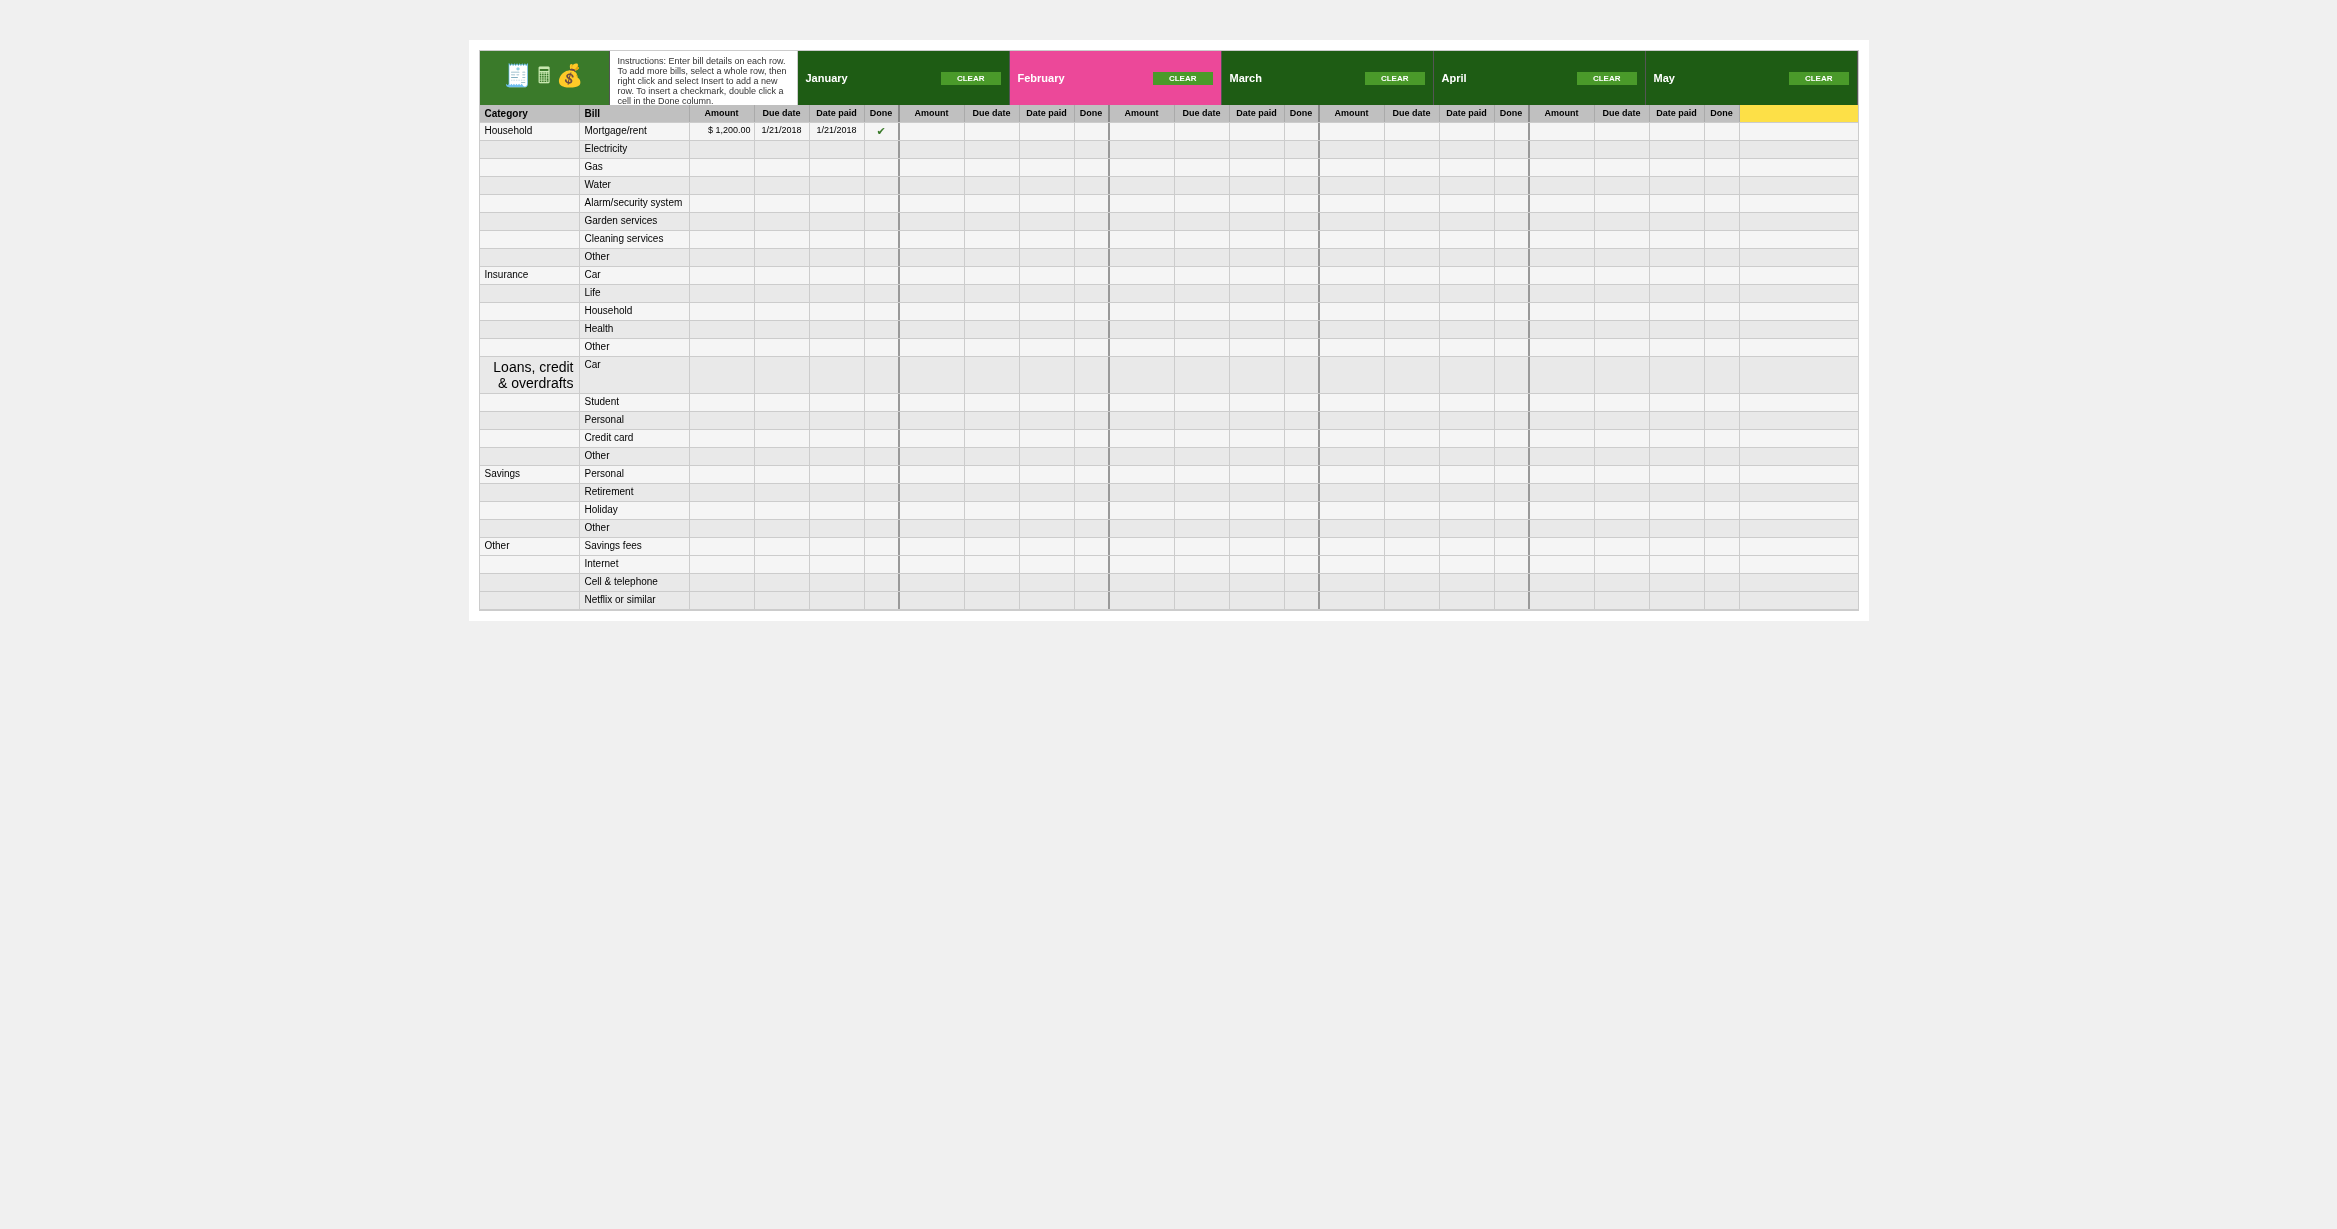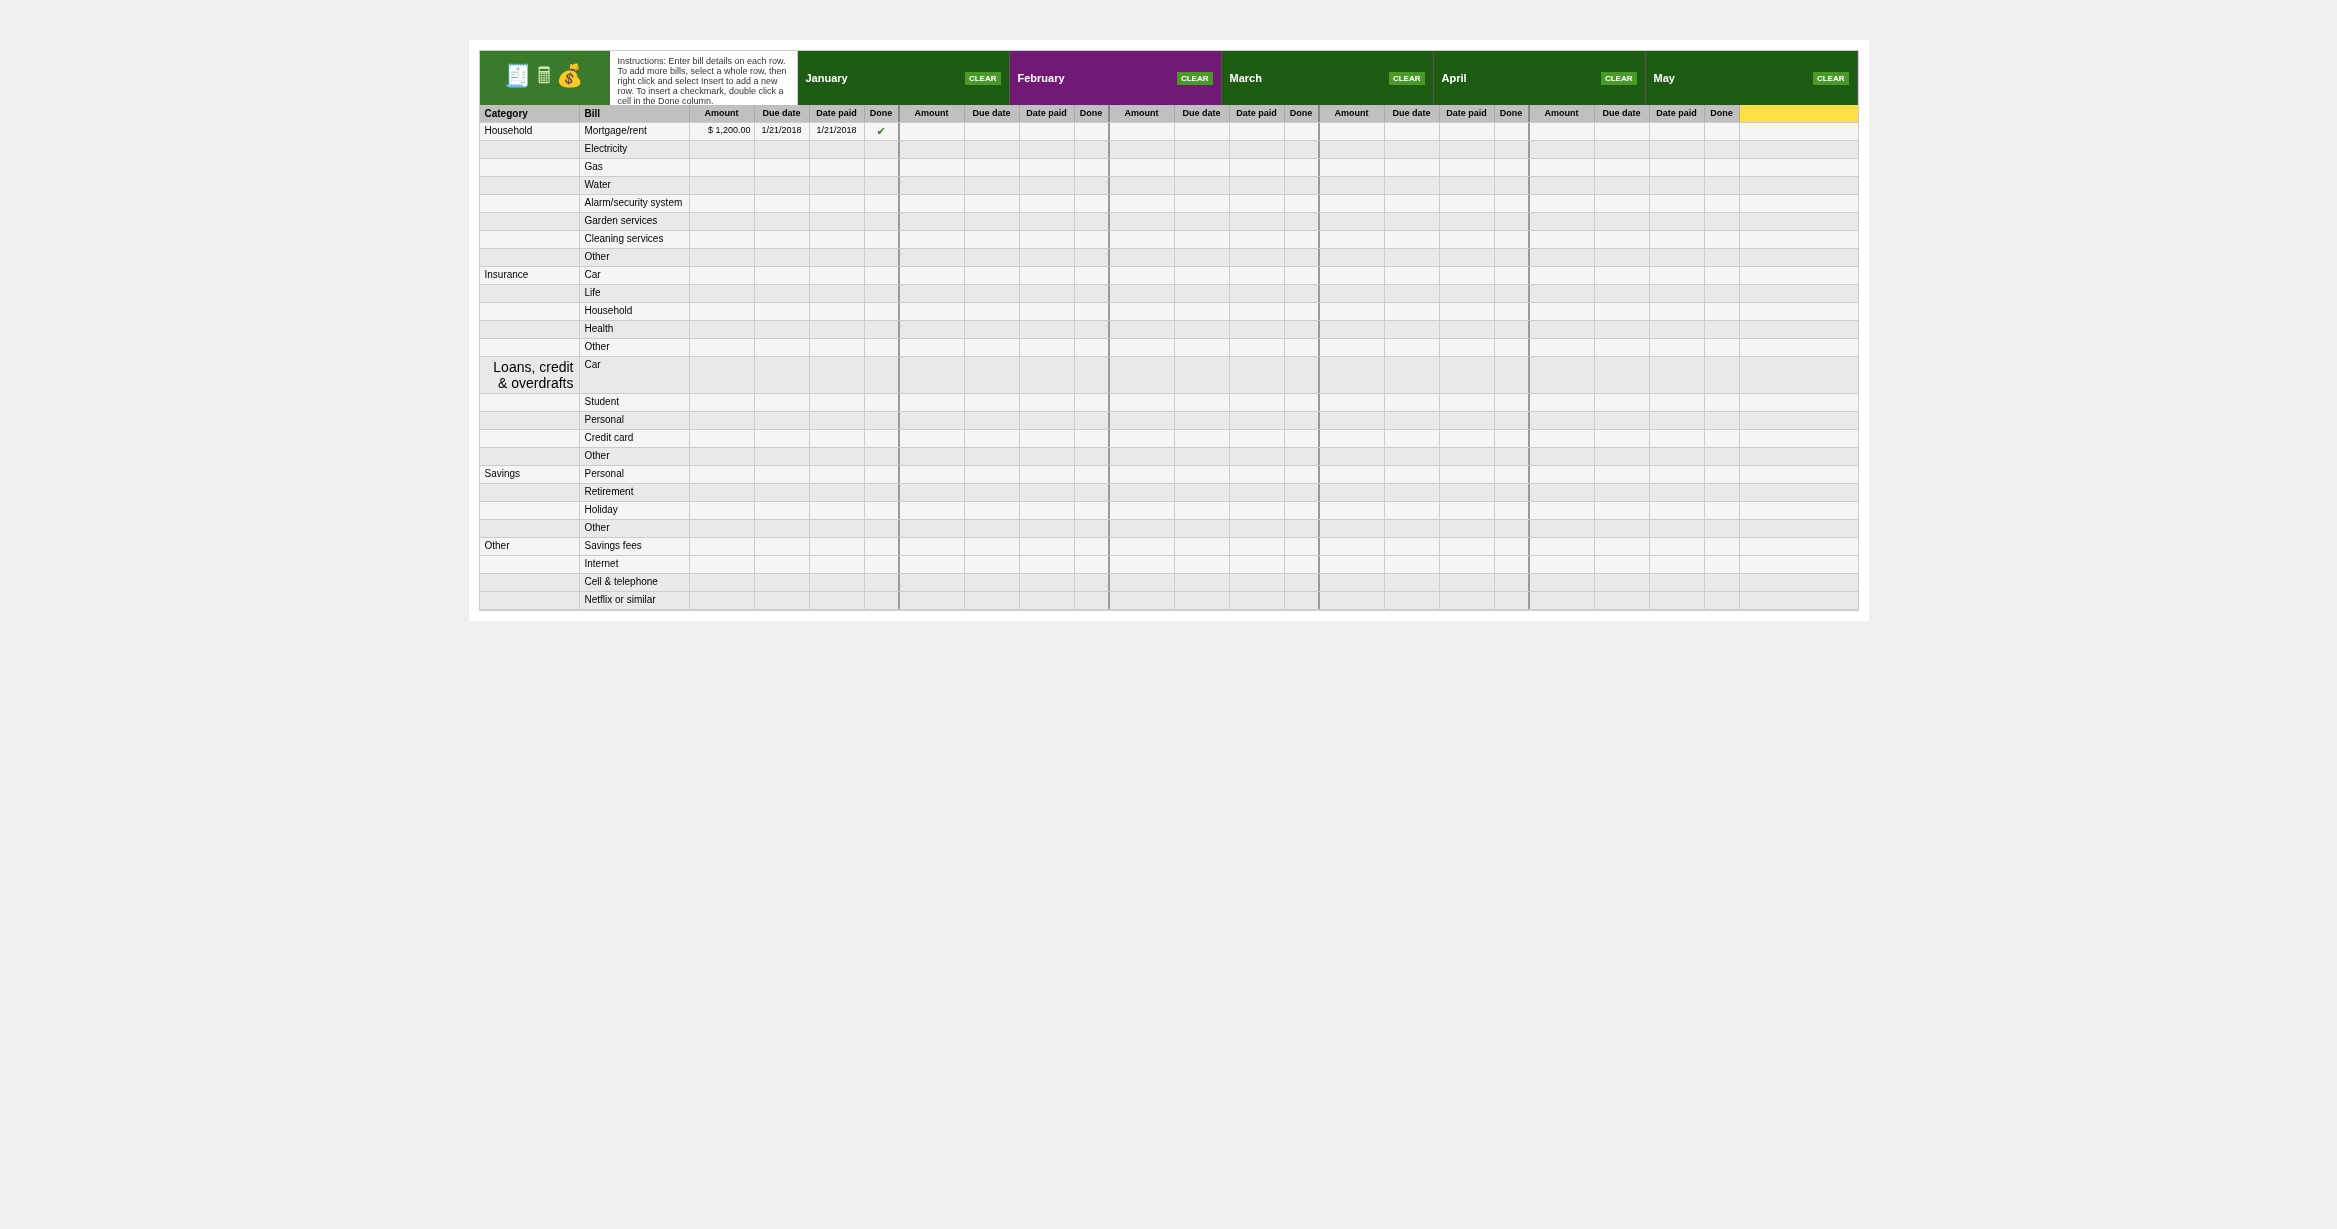--- a/index.html
+++ b/index.html
@@ -20,21 +20,21 @@
       flex-direction: column;
       justify-content: center;
       padding: 6px 10px;
     }
 
     .clear-btn {
       background: #4a9a2a;
       color: white;
       border: none;
       font-size: 8px;
-      padding: 2px 4px;
+      padding: 2px 16px;
       cursor: pointer;
       font-weight: bold;
     }
 
     
     .banner-area {
       display: flex;
       height: 55px;
       border: 1px solid #ccc;
       border-bottom: none;
@@ -62,21 +62,21 @@
 
     <div style="flex:1; padding:5px 8px; font-size:9px; color:#333; background:white; border-right:1px solid #ccc;">
       <span>Instructions: Enter bill details on each row. To add more bills, select a whole row, then right click and select Insert to add a new row. To insert a checkmark, double click a cell in the Done column.</span>
     </div>
 
     <div style="background:#1e5c14; color:white; width:212px; min-width:212px; display:flex; align-items:center; padding:4px 8px; border-right:1px solid #555;">
       <span style="flex:1; font-weight:bold; font-size:11px;">January</span>
       <button class="clear-btn">CLEAR</button>
     </div>
 
-    <div style="background:#701a75; color:white; width:212px; min-width:212px; display:flex; align-items:center; padding:4px 8px; border-right:1px solid #555;">
+    <div style="background:#ec4899; color:white; width:212px; min-width:212px; display:flex; align-items:center; padding:4px 8px; border-right:1px solid #555;">
       <span style="flex:1; font-weight:bold; font-size:11px;">February</span>
       <button class="clear-btn">CLEAR</button>
     </div>
 
     <div style="background:#1e5c14; color:white; width:212px; min-width:212px; display:flex; align-items:center; padding:4px 8px; border-right:1px solid #555;">
       <span style="flex:1; font-weight:bold; font-size:11px;">March</span>
       <button class="clear-btn">CLEAR</button>
     </div>
 
     <div style="background:#1e5c14; color:white; width:212px; min-width:212px; display:flex; align-items:center; padding:4px 8px; border-right:1px solid #555;">

